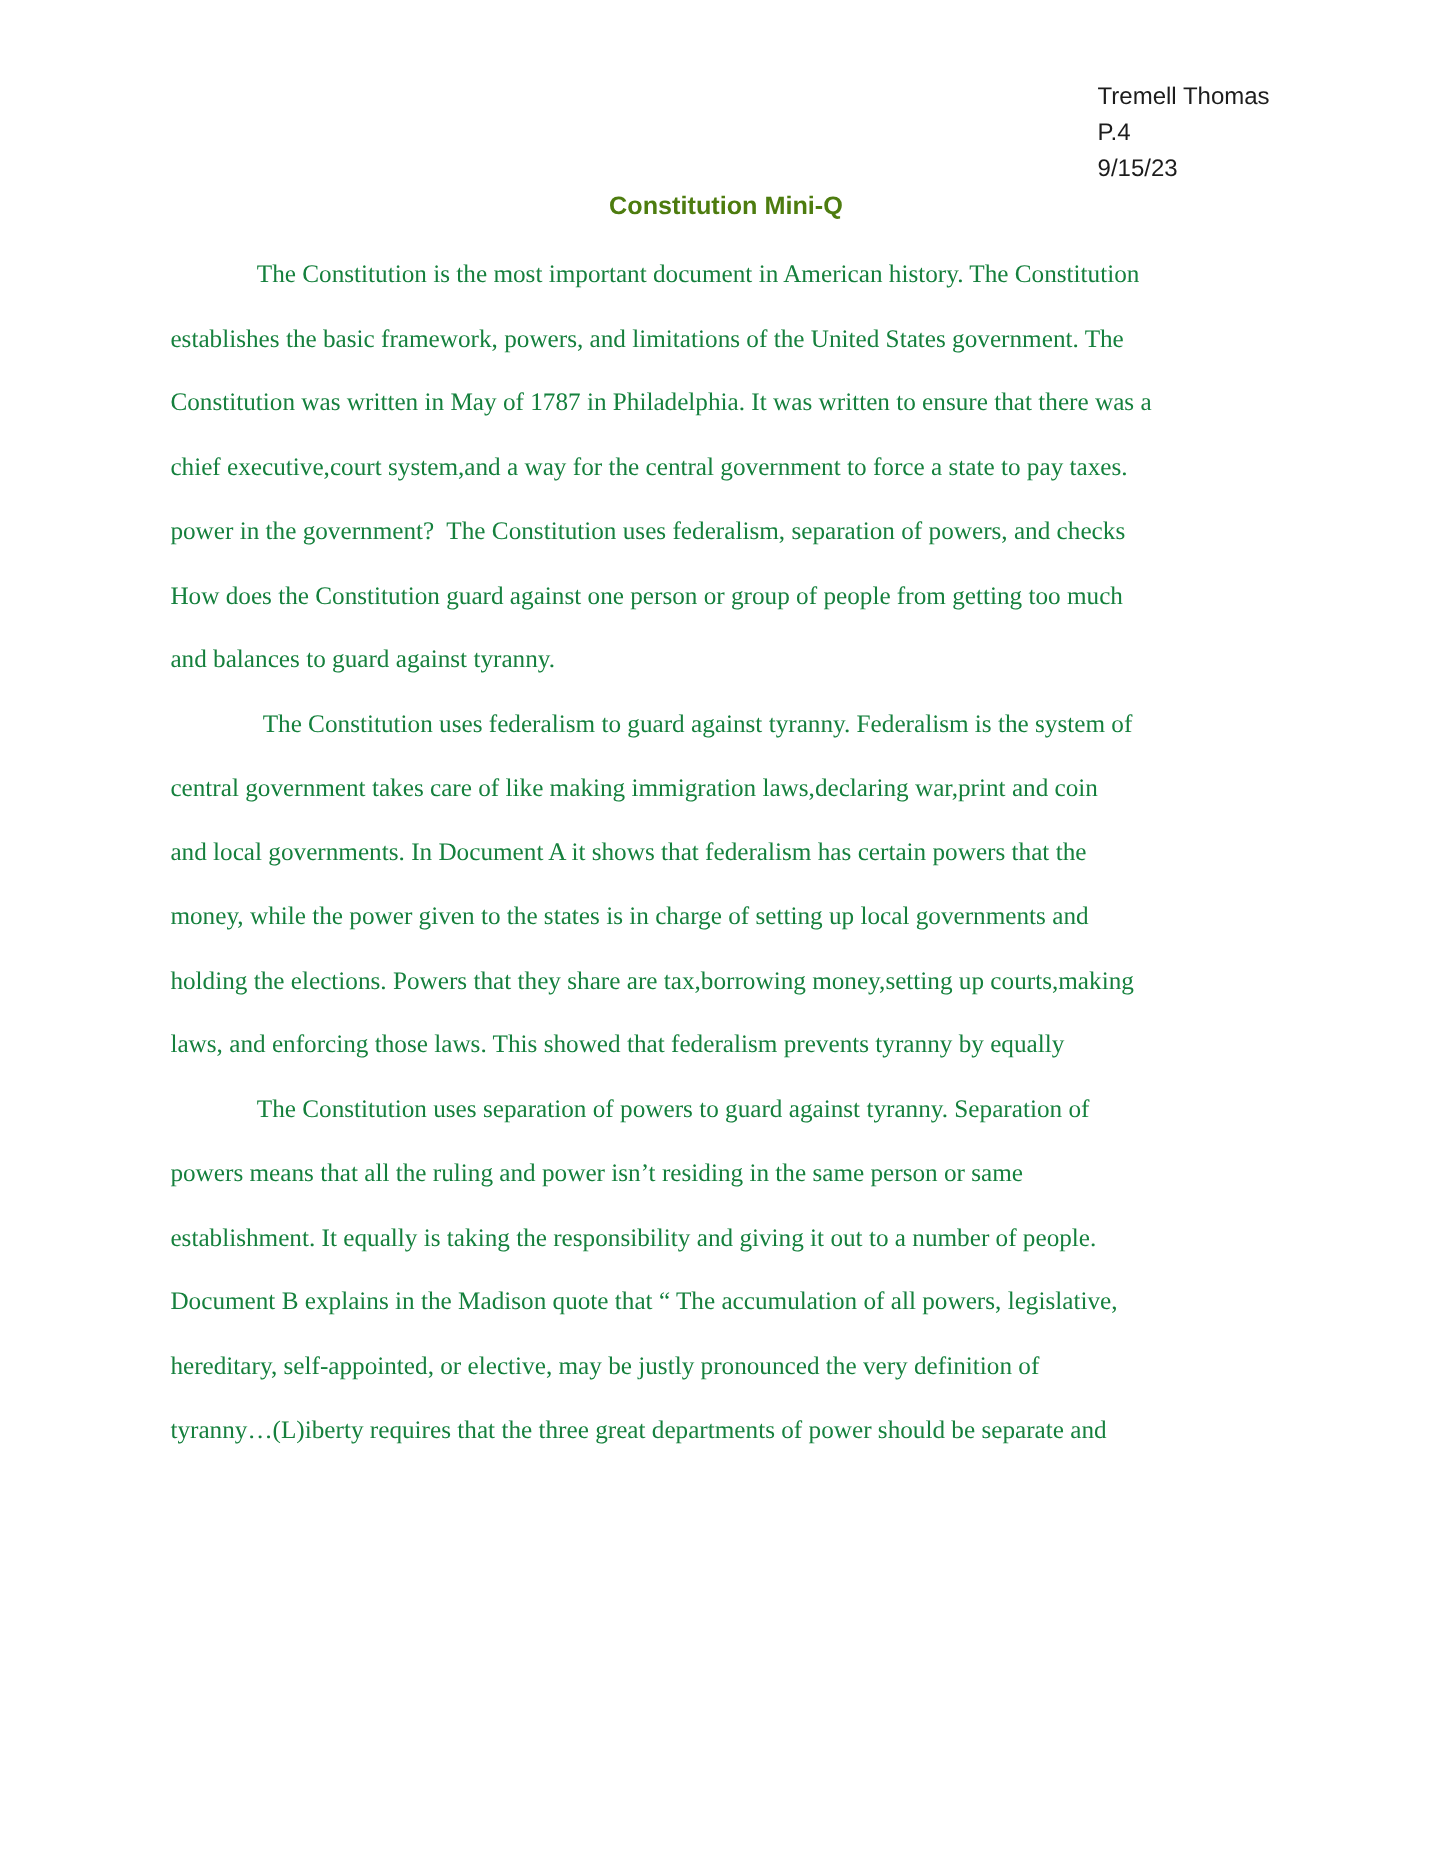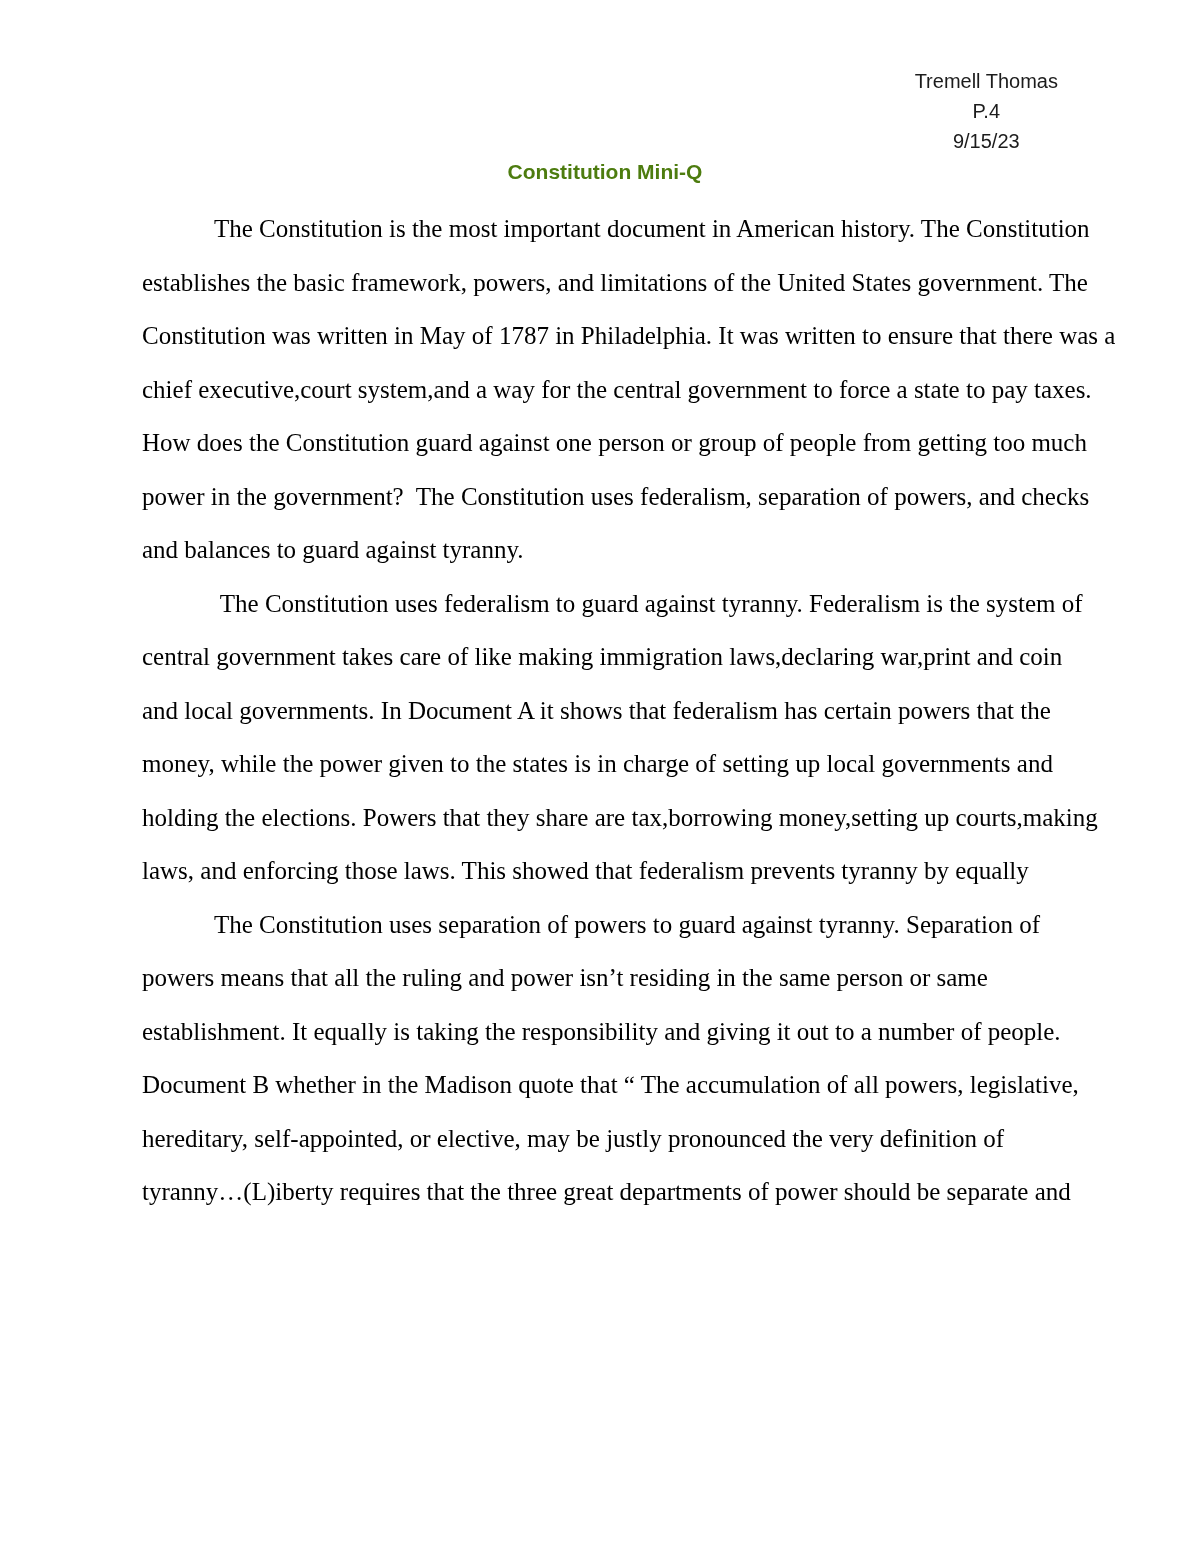--- a/index.html
+++ b/index.html
@@ -12,21 +12,21 @@
     width: 1200px;
     height: 1553px;
     background: #ffffff;
     color: #000000;
     overflow: hidden;
   }
   .doc-header {
     position: absolute;
     top: 66px;
     right: 142px;
-    text-align: center;
+    text-align: left;
     font-family: "Liberation Sans", sans-serif;
     font-size: 20px;
     line-height: 30px;
     color: #1c1c1c;
   }
   .doc-title {
     position: absolute;
     top: 155px;
     left: 0;
     width: 100%;
@@ -36,22 +36,22 @@
     font-weight: bold;
     font-size: 21px;
     color: #4d7c0f;
   }
   .essay-body {
     position: absolute;
     top: 202px;
     left: 142px;
     width: 940px;
     font-family: "Liberation Serif", serif;
-    font-size: 25px;
-    color: #000000;
+    font-size: 21px;
+    color: #15803d;
   }
   .essay-line {
     height: 53.5px;
     line-height: 53.5px;
     white-space: pre;
   }
   .essay-line.indent {
     padding-left: 72px;
   }
 </style>
@@ -66,30 +66,30 @@
     <div>9/15/23</div>
   </div>
 
   <h1 class="doc-title">Constitution Mini-Q</h1>
 
   <div class="essay-body" id="essay-body">
       <div class="essay-line indent">The Constitution is the most important document in American history. The Constitution</div>
       <div class="essay-line">establishes the basic framework, powers, and limitations of the United States government. The</div>
       <div class="essay-line">Constitution was written in May of 1787 in Philadelphia. It was written to ensure that there was a</div>
       <div class="essay-line">chief executive,court system,and a way for the central government to force a state to pay taxes.</div>
+      <div class="essay-line">power in the government?  The Constitution uses federalism, separation of powers, and checks</div>
       <div class="essay-line">How does the Constitution guard against one person or group of people from getting too much</div>
-      <div class="essay-line">power in the government?  The Constitution uses federalism, separation of powers, and checks</div>
       <div class="essay-line">and balances to guard against tyranny.</div>
       <div class="essay-line indent"> The Constitution uses federalism to guard against tyranny. Federalism is the system of</div>
       <div class="essay-line">central government takes care of like making immigration laws,declaring war,print and coin</div>
       <div class="essay-line">and local governments. In Document A it shows that federalism has certain powers that the</div>
       <div class="essay-line">money, while the power given to the states is in charge of setting up local governments and</div>
       <div class="essay-line">holding the elections. Powers that they share are tax,borrowing money,setting up courts,making</div>
       <div class="essay-line">laws, and enforcing those laws. This showed that federalism prevents tyranny by equally</div>
       <div class="essay-line indent">The Constitution uses separation of powers to guard against tyranny. Separation of</div>
       <div class="essay-line">powers means that all the ruling and power isn’t residing in the same person or same</div>
       <div class="essay-line">establishment. It equally is taking the responsibility and giving it out to a number of people.</div>
-      <div class="essay-line">Document B whether in the Madison quote that “ The accumulation of all powers, legislative,</div>
+      <div class="essay-line">Document B explains in the Madison quote that “ The accumulation of all powers, legislative,</div>
       <div class="essay-line">hereditary, self-appointed, or elective, may be justly pronounced the very definition of</div>
       <div class="essay-line">tyranny…(L)iberty requires that the three great departments of power should be separate and</div>
     </div>
 
 </div>
 
 </body></html>

